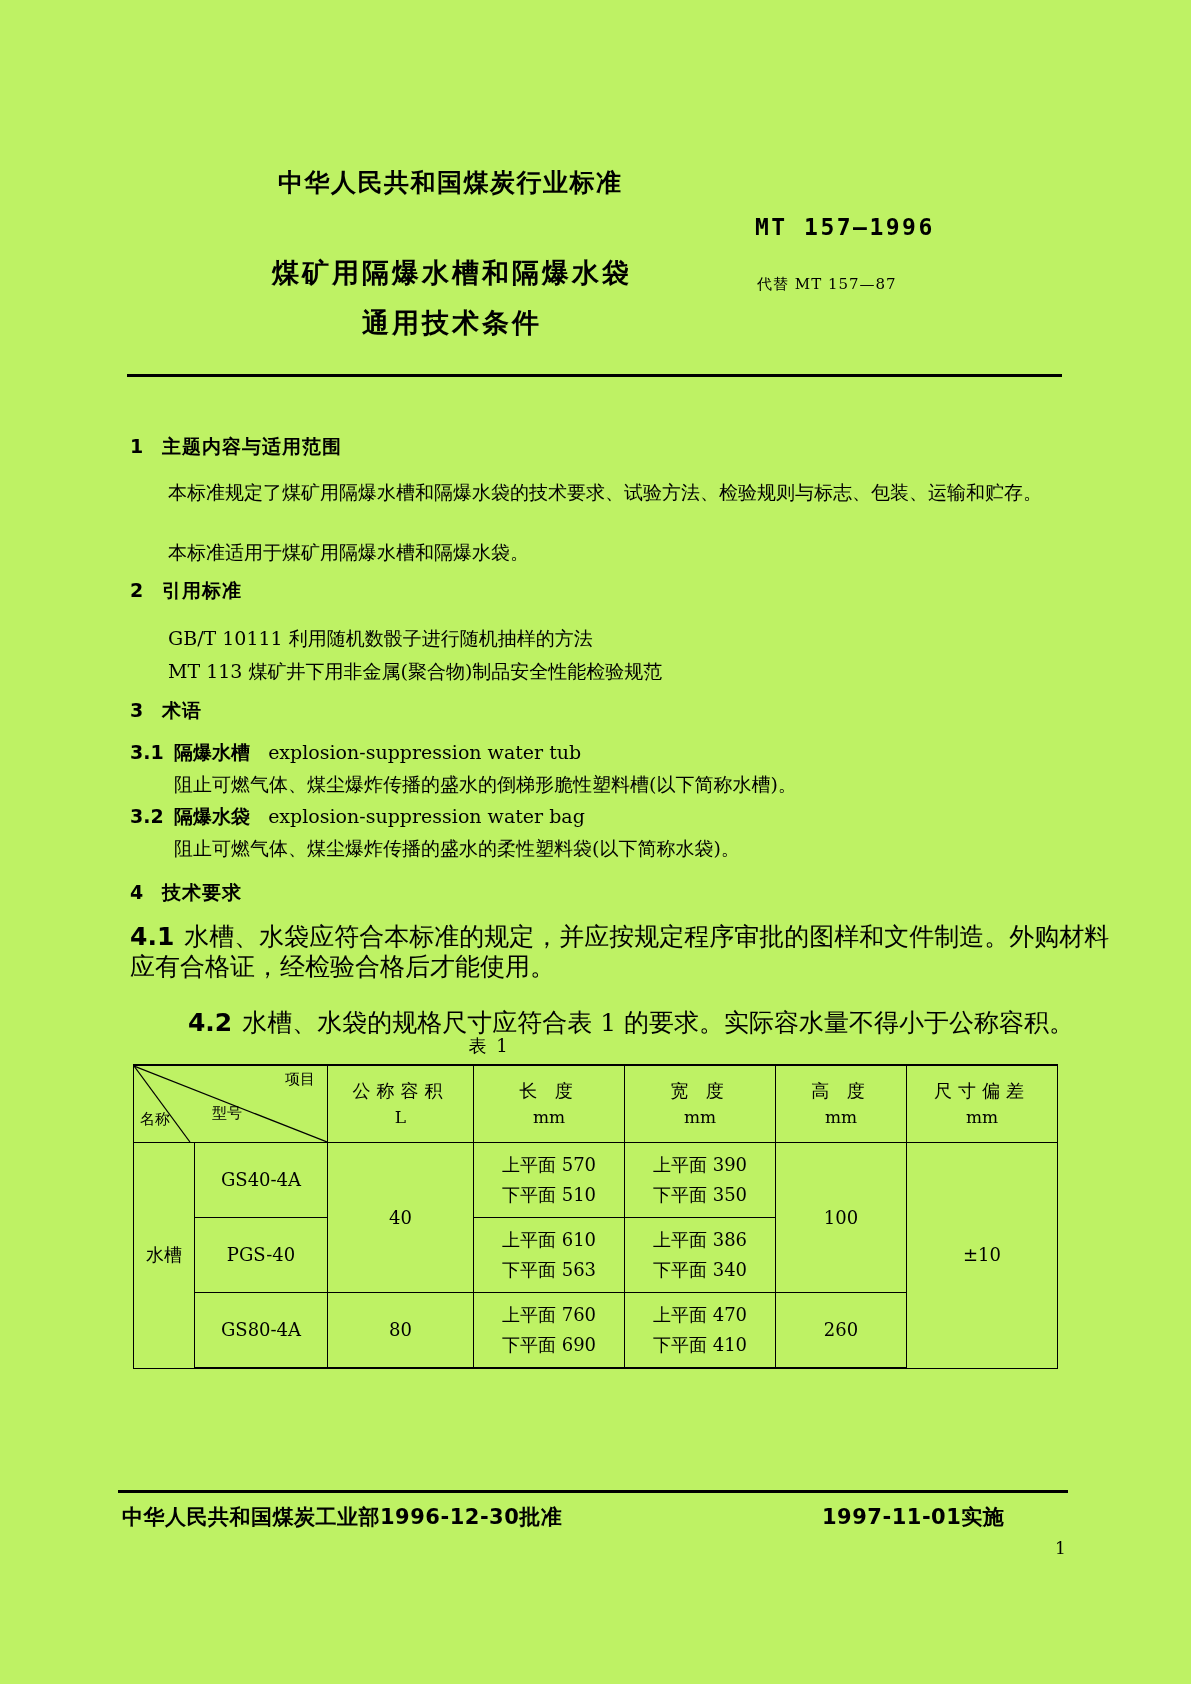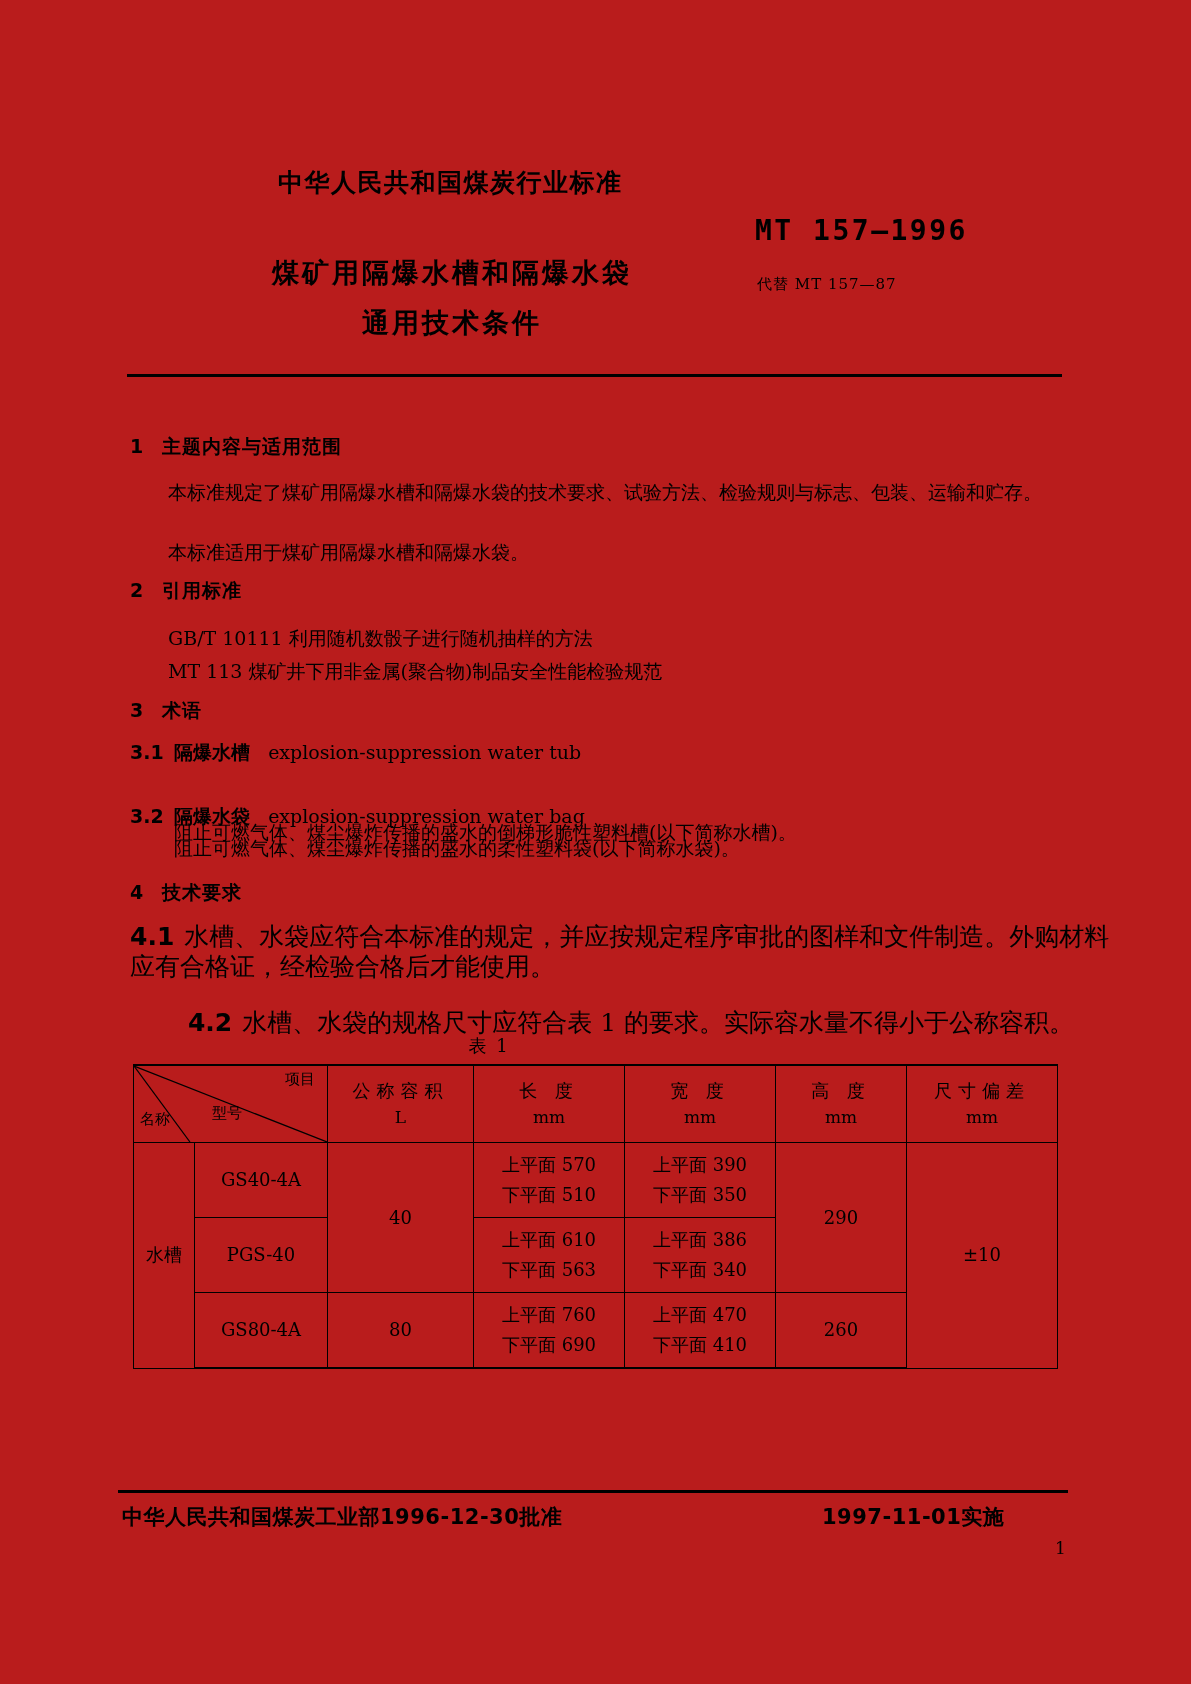--- a/index.html
+++ b/index.html
@@ -8,21 +8,21 @@
     background: #ffffff;
   }
   body {
     font-family: "DejaVu Sans", "Liberation Sans", sans-serif;
     color: #000000;
   }
   .page {
     position: relative;
     width: 1191px;
     height: 1684px;
-    background: #b91c1c;
+    background: #bef264;
     overflow: hidden;
     box-sizing: border-box;
   }
 
   
   .header-zone {
     position: absolute;
     left: 0;
     top: 0;
     width: 1191px;
@@ -35,21 +35,21 @@
     font-size: 25px;
     font-weight: bold;
     letter-spacing: 1.5px;
     font-family: "DejaVu Sans", "Liberation Sans", sans-serif;
     white-space: nowrap;
   }
   .std-code {
     position: absolute;
     left: 755px;
     top: 214px;
-    font-size: 28px;
+    font-size: 23px;
     font-weight: bold;
     letter-spacing: 2.5px;
     font-family: "DejaVu Sans Mono", "Liberation Mono", monospace;
     white-space: nowrap;
   }
   .std-replaces {
     position: absolute;
     left: 757px;
     top: 275px;
     font-size: 15px;
@@ -256,21 +256,21 @@
     <div class="abs ref-line" style="left:168px; top:203px;">GB/T 10111    利用随机数骰子进行随机抽样的方法</div>
     <div class="abs ref-line" style="left:168px; top:236px;">MT 113    煤矿井下用非金属(聚合物)制品安全性能检验规范</div>
 
     <div class="abs clause-head" style="left:130px; top:278px;">
       <span class="num">3</span><span>术语</span>
     </div>
 
     <div class="abs term-head" style="left:130px; top:320px;">
       <span class="tnum">3.1</span><span class="tcn">隔爆水槽</span>&nbsp;&nbsp;&nbsp;<span class="ten">explosion-suppression water tub</span>
     </div>
-    <div class="abs term-body" style="left:130px; top:352px;margin-top:48px;">阻止可燃气体、煤尘爆炸传播的盛水的倒梯形脆性塑料槽(以下简称水槽)。</div>
+    <div class="abs term-body" style="left:130px; top:352px;">阻止可燃气体、煤尘爆炸传播的盛水的倒梯形脆性塑料槽(以下简称水槽)。</div>
 
     <div class="abs term-head" style="left:130px; top:384px;">
       <span class="tnum">3.2</span><span class="tcn">隔爆水袋</span>&nbsp;&nbsp;&nbsp;<span class="ten">explosion-suppression water bag</span>
     </div>
     <div class="abs term-body" style="left:130px; top:416px;">阻止可燃气体、煤尘爆炸传播的盛水的柔性塑料袋(以下简称水袋)。</div>
 
     <div class="abs clause-head" style="left:130px; top:460px;">
       <span class="num">4</span><span>技术要求</span>
     </div>
 
@@ -326,21 +326,21 @@
         <td class="bcell">GS40-4A</td>
         <td class="bcell" rowspan="2">40</td>
         <td class="bcell two-line">
           <span>上平面 570</span>
           <span>下平面 510</span>
         </td>
         <td class="bcell two-line">
           <span>上平面 390</span>
           <span>下平面 350</span>
         </td>
-        <td class="bcell" rowspan="2">290</td>
+        <td class="bcell" rowspan="2">100</td>
         <td class="bcell" rowspan="3">±10</td>
       </tr>
 
       <tr>
         <td class="bcell">PGS-40</td>
         <td class="bcell two-line">
           <span>上平面 610</span>
           <span>下平面 563</span>
         </td>
         <td class="bcell two-line">

